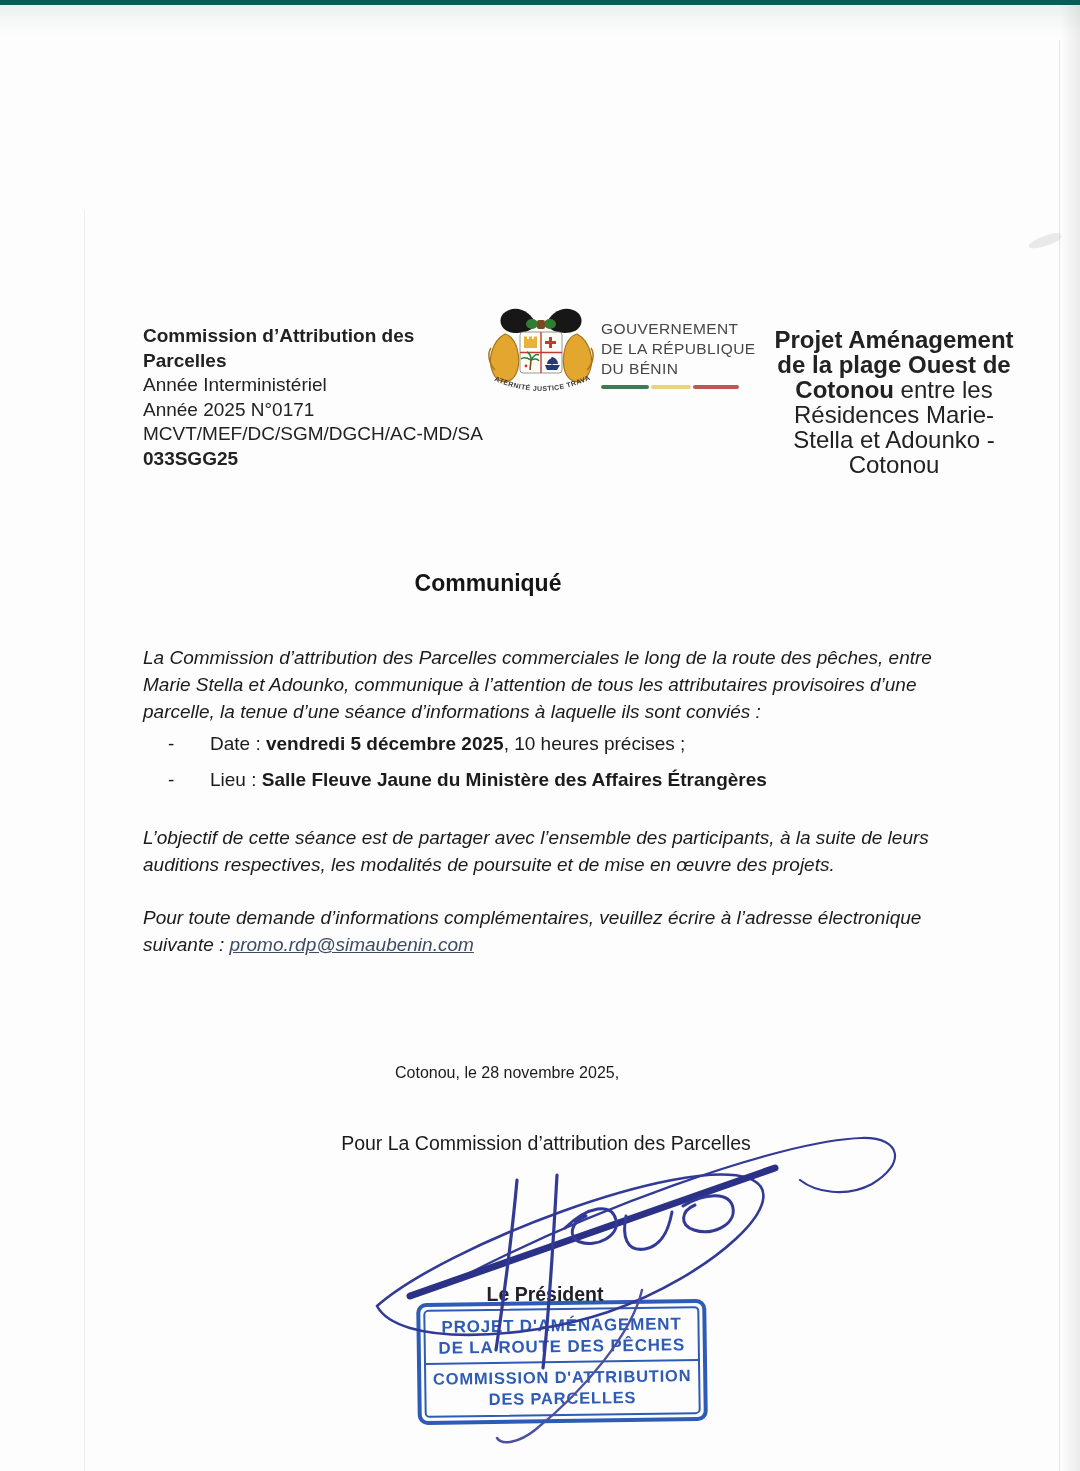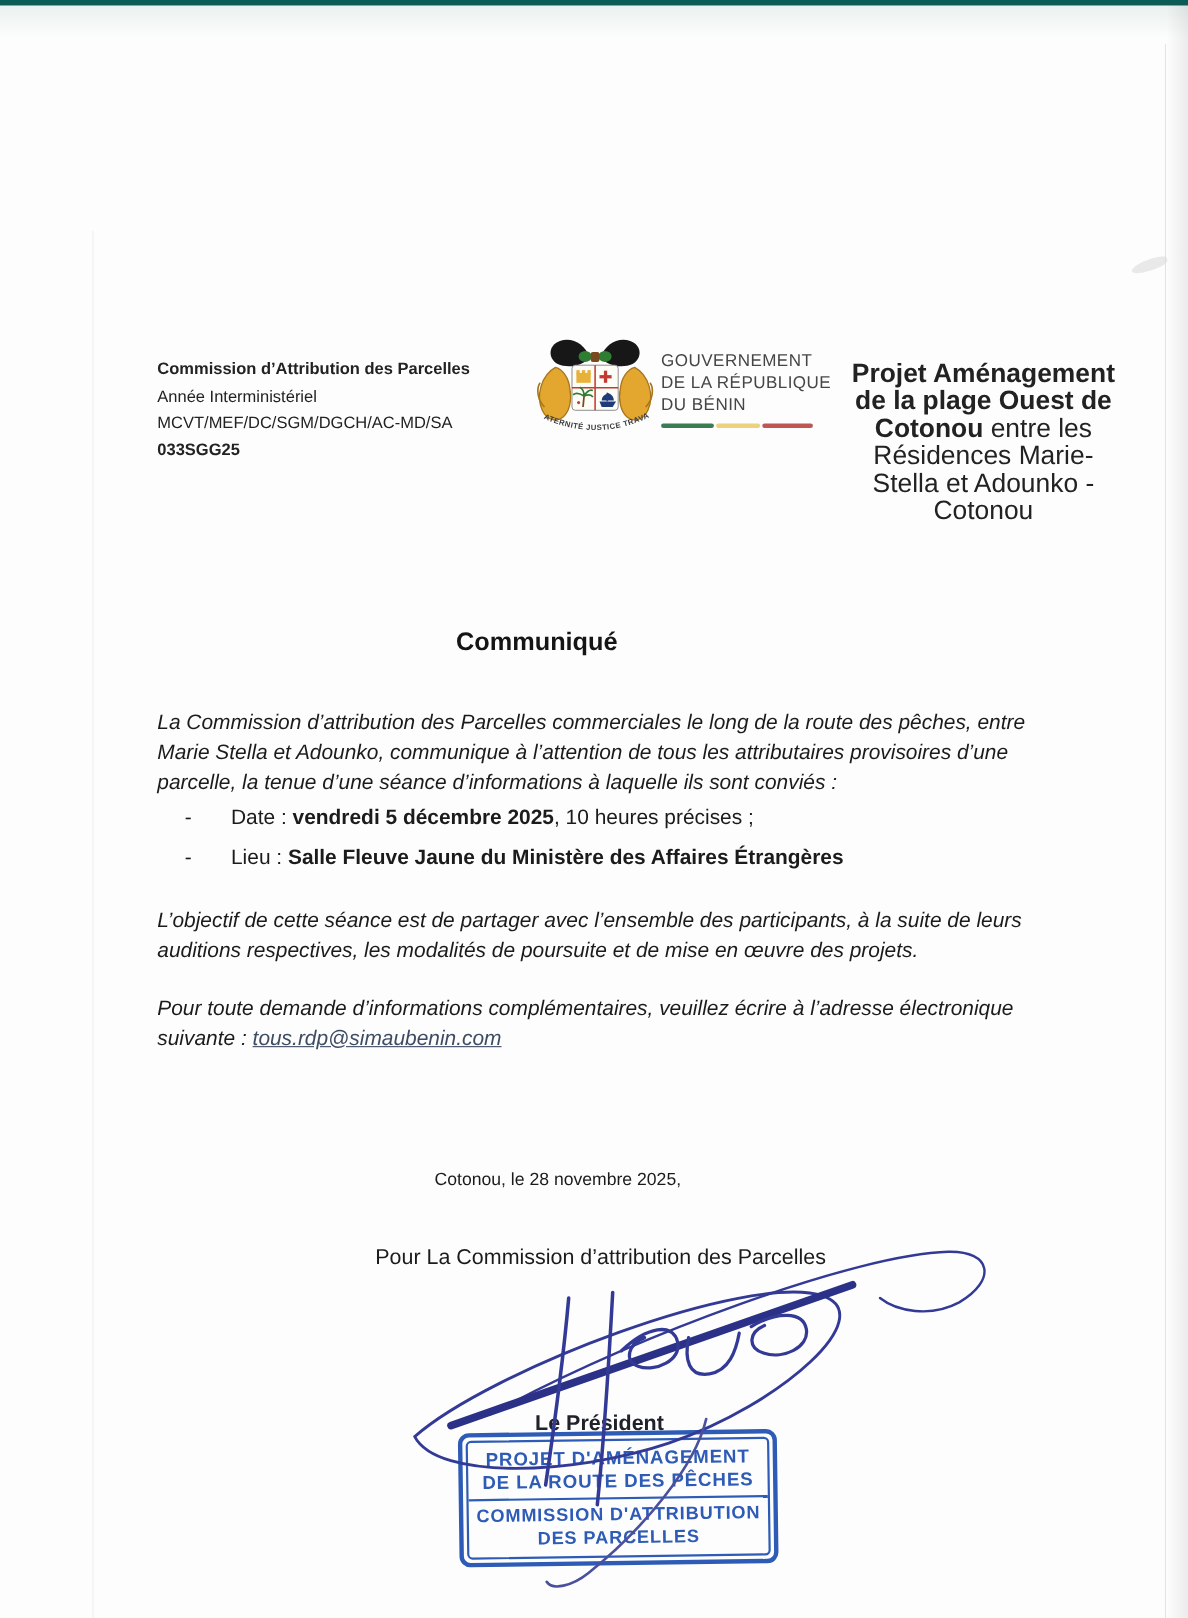--- a/index.html
+++ b/index.html
@@ -15,21 +15,21 @@
   .top-tint { position: absolute; top: 5px; left: 0; width: 1080px; height: 30px;
     background: linear-gradient(#e3ecea, rgba(255,255,255,0)); opacity: .7; }
   .right-shade { position: absolute; top: 0; right: 0; width: 20px; height: 100%;
     background: linear-gradient(to right, rgba(0,0,0,0), rgba(0,0,0,0.07)); }
   .page-right-line { position: absolute; left: 1059px; top: 40px; height: 1431px; width: 1px; background: #e4e4e4; }
   .page-left-line { position: absolute; left: 84px; top: 210px; height: 1261px; width: 1px; background: #f0efee; }
   .fold-mark { position: absolute; left: 1028px; top: 236px; width: 34px; height: 10px;
     background: #d9d9d9; opacity: .55; transform: rotate(-18deg); border-radius: 60% 40% 50% 50%; }
 
   
-  .hdr-left { position: absolute; left: 143px; top: 324px; width: 352px; font-size: 15px; line-height: 24.5px; color: #222; }
+  .hdr-left { position: absolute; left: 143px; top: 324px; width: 352px; font-size: 19px; line-height: 24.5px; color: #222; }
   .hdr-left .b { font-weight: bold; width: 300px; }
   .hdr-gov-seal { position: absolute; left: 483px; top: 304px; }
   .hdr-gov-text { position: absolute; left: 601px; top: 319px; font-size: 15.5px; line-height: 20px;
     font-weight: normal; color: #464646; letter-spacing: .4px; }
   .flag-line { position: absolute; left: 601px; top: 385px; width: 138px; height: 4px; display: flex; gap: 2px; }
   .flag-line span { height: 4px; border-radius: 2px; display: block; }
   .flag-g { width: 48px; } .flag-y { width: 40px; } .flag-r { width: 46px; }
   .hdr-right { position: absolute; left: 768px; top: 327px; width: 252px; text-align: center;
     font-size: 24px; line-height: 25px; color: #222; }
   .hdr-right .b { font-weight: bold; }
@@ -68,20 +68,21 @@
 <div class="top-bar" style="background-color: rgb(11, 91, 87);"></div>
 <div class="top-tint"></div>
 <div class="right-shade"></div>
 <div class="page-right-line"></div>
 <div class="page-left-line"></div>
 <div class="fold-mark"></div>
 
 <div class="hdr-left">
   <div class="b">Commission d’Attribution des Parcelles</div>
   <div>Année Interministériel</div>
+  <div>Année 2025 N°0171</div>
   <div>MCVT/MEF/DC/SGM/DGCH/AC-MD/SA</div>
   <div class="b">033SGG25</div>
 </div>
 
 <div class="hdr-gov-seal">
   <svg width="116" height="96" viewBox="0 0 116 96">
 
     <path d="M53,21 C49,9 37,2 26,6 C15,10 15,22 24,27 C33,31 47,29 53,21 Z" fill="#171717"></path>
     <path d="M63,21 C67,9 79,2 90,6 C101,10 101,22 92,27 C83,31 69,29 63,21 Z" fill="#171717"></path>
     <ellipse cx="49" cy="20" rx="6" ry="5" fill="#2e7d32"></ellipse>
@@ -149,21 +150,21 @@
   </div>
   <div class="bullet">
     <span class="dash">-</span>
     <span><span>Lieu : </span><span class="bold">Salle Fleuve Jaune du Ministère des Affaires Étrangères</span><span></span></span>
   </div>
 </div>
 
 <div class="para p2">L’objectif de cette séance est de partager avec l’ensemble des participants, à la suite de leurs auditions respectives, les modalités de poursuite et de mise en œuvre des projets.</div>
 
 <div class="para p3">
-  <span>Pour toute demande d’informations complémentaires, veuillez écrire à l’adresse électronique suivante : </span><a href="#" class="email-link">tous.rdp@simaubenin.com</a>
+  <span>Pour toute demande d’informations complémentaires, veuillez écrire à l’adresse électronique suivante : </span><a href="#" class="email-link">promo.rdp@simaubenin.com</a>
 </div>
 
 <div class="dateline">Cotonou, le 28 novembre 2025,</div>
 <div class="pour-line">Pour La Commission d’attribution des Parcelles</div>
 <div class="president">Le Président</div>
 
 <div class="stamp" style="border-color: rgb(28, 78, 176);">
   <div class="stamp-inner" style="color: rgb(28, 78, 176);">
     <div class="stamp-sec1">
       <div>PROJET D'AMÉNAGEMENT</div>

